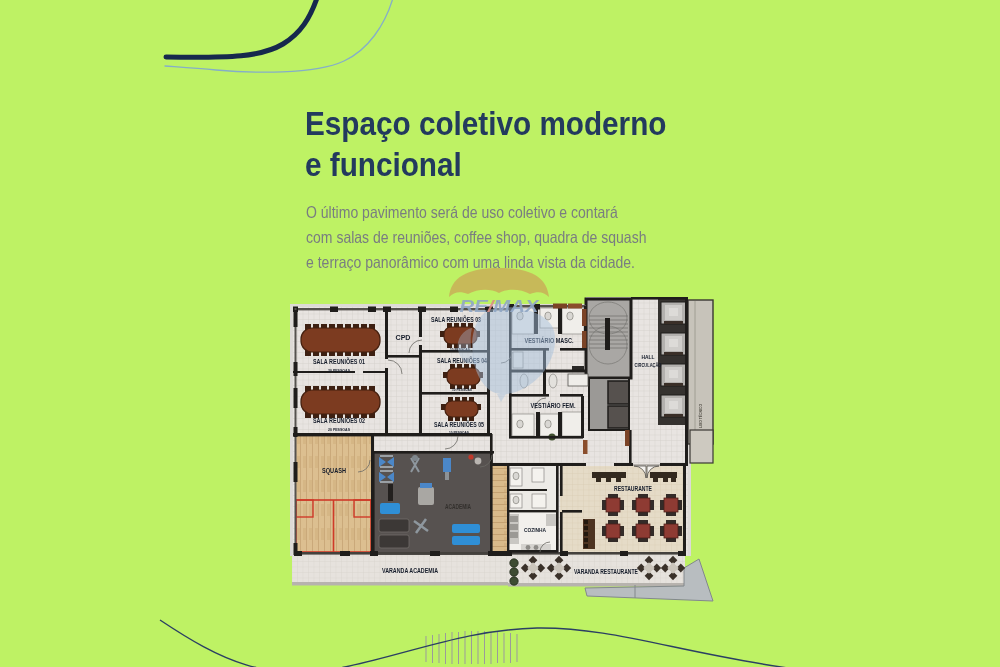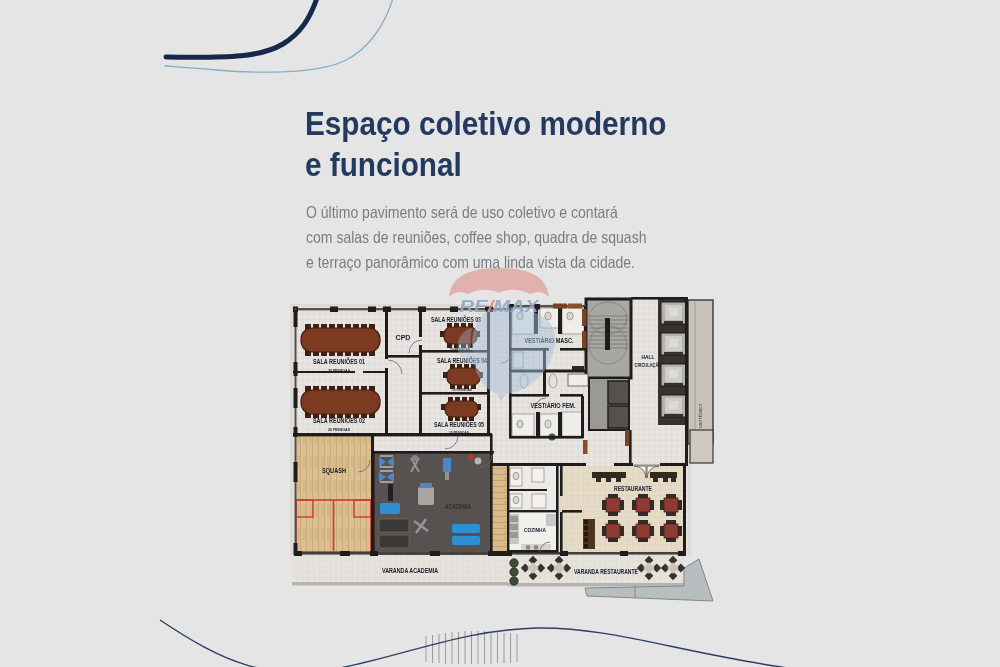--- a/index.html
+++ b/index.html
@@ -1,17 +1,17 @@
 <!DOCTYPE html>
 <html><head>
 <meta charset="utf-8">
 <style>
   html,body{margin:0;padding:0;}
   body{width:1000px;height:667px;overflow:hidden;background:#ffffff;font-family:"Liberation Sans",sans-serif;}
-  .page{position:relative;width:1000px;height:667px;background:#e5e5e5;}
+  .page{position:relative;width:1000px;height:667px;background:#bef264;}
   .title{position:absolute;left:305px;top:104px;color:#233a5e;font-size:33px;font-weight:bold;line-height:40.5px;letter-spacing:0px;transform:scaleX(0.9);transform-origin:left top;}
   .para{position:absolute;left:306px;top:200px;color:#797d81;font-size:16.5px;line-height:25.2px;letter-spacing:0px;transform:scaleX(0.85);transform-origin:left top;}
 </style>
 </head>
 <body>
 <div class="page">
 
 <svg width="1000" height="100" viewBox="0 0 1000 100" style="position:absolute;left:0;top:0;">
 
   <path d="M317,-2 C310,18 301,33 283,44 C261,57 232,58 166,57" fill="none" stroke="#16294d" stroke-width="5" stroke-linecap="round"></path>

